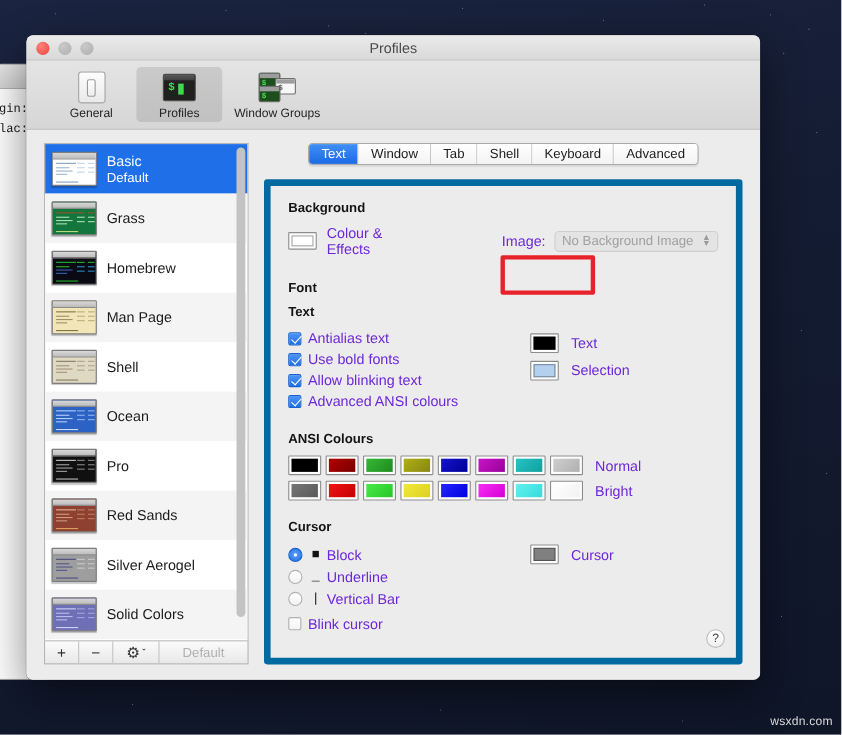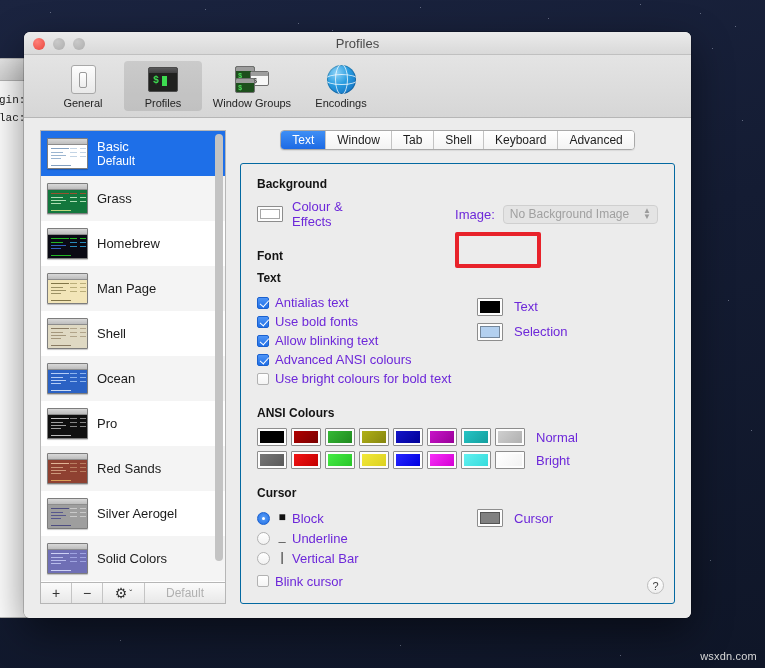--- a/index.html
+++ b/index.html
@@ -353,21 +353,21 @@
   }
   .tab:last-child { border-right: none; }
   .tab.active {
     background: linear-gradient(#3f8ff5, #1d6ae4);
     color: #ffffff;
   }
 
   #settings-box {
     flex: 1 1 auto;
     background: #ececec;
-    border: 1px solid #0369a1;
+    border: 6px solid #0369a1;
     border-radius: 3px;
     padding: 13px 16px 10px 16px;
     position: relative;
   }
 
   .sec-title {
     font-size: 12px;
     font-weight: bold;
     color: #141414;
     margin-bottom: 8px;
@@ -609,26 +609,20 @@
               </div>
             <div class="w wC">
                 <div class="bar"></div>
                 <span class="sg">$</span>
               </div>
           </div>
         </div>
         <div class="tb-label">Window Groups</div>
       </div>
 
-      <div class="tb-item">
-        <div class="tb-icon">
-          <div class="ic-globe"></div>
-        </div>
-        <div class="tb-label">Encodings</div>
-      </div>
 
     </div>
 
     <div id="content">
 
       <div id="profile-pane">
         <div id="profile-list">
 
           <div class="profile-row selected">
             <div class="thumb" style="background:#ffffff">
@@ -892,24 +886,20 @@
                 <span class="lbl">Use bold fonts</span>
               </div>
               <div class="opt-row">
                 <span class="chk on"></span>
                 <span class="lbl">Allow blinking text</span>
               </div>
               <div class="opt-row">
                 <span class="chk on"></span>
                 <span class="lbl">Advanced ANSI colours</span>
               </div>
-              <div class="opt-row">
-                <span class="chk"></span>
-                <span class="lbl">Use bright colours for bold text</span>
-              </div>
             </div>
             <div style="padding-top:1px">
               <div class="row" style="height:25px">
                 <div class="well big">
                     <i style="background:#000000"></i>
                   </div>
                 <span class="lbl" style="margin-left:11px">Text</span>
               </div>
               <div class="row" style="height:25px">
                 <div class="well big">

